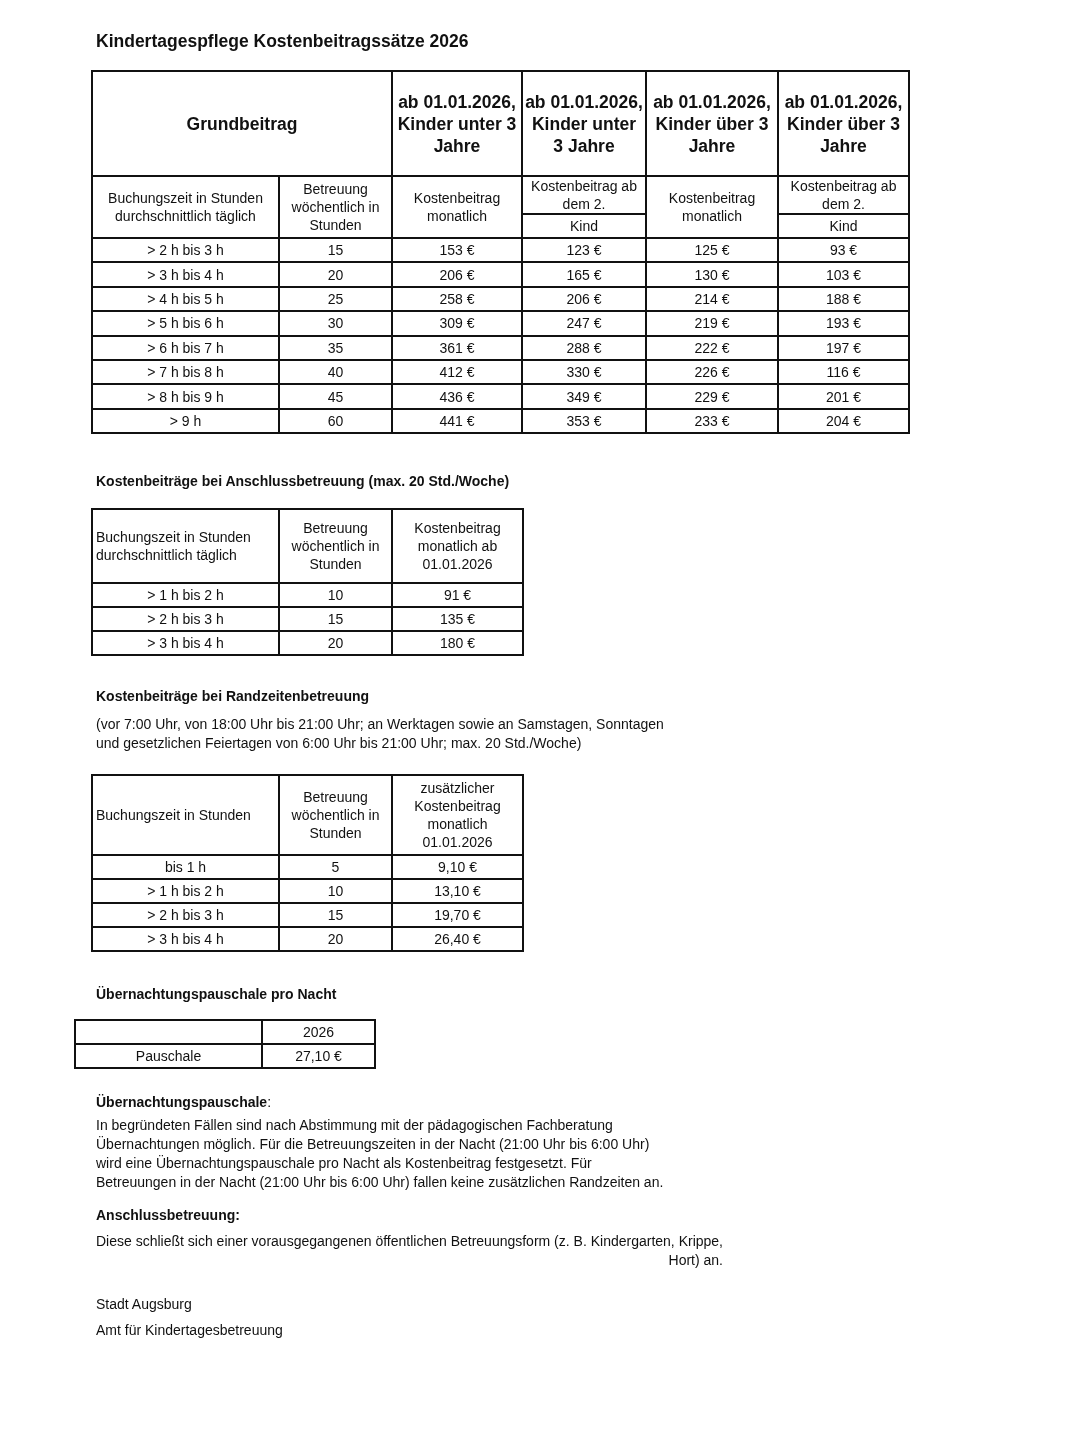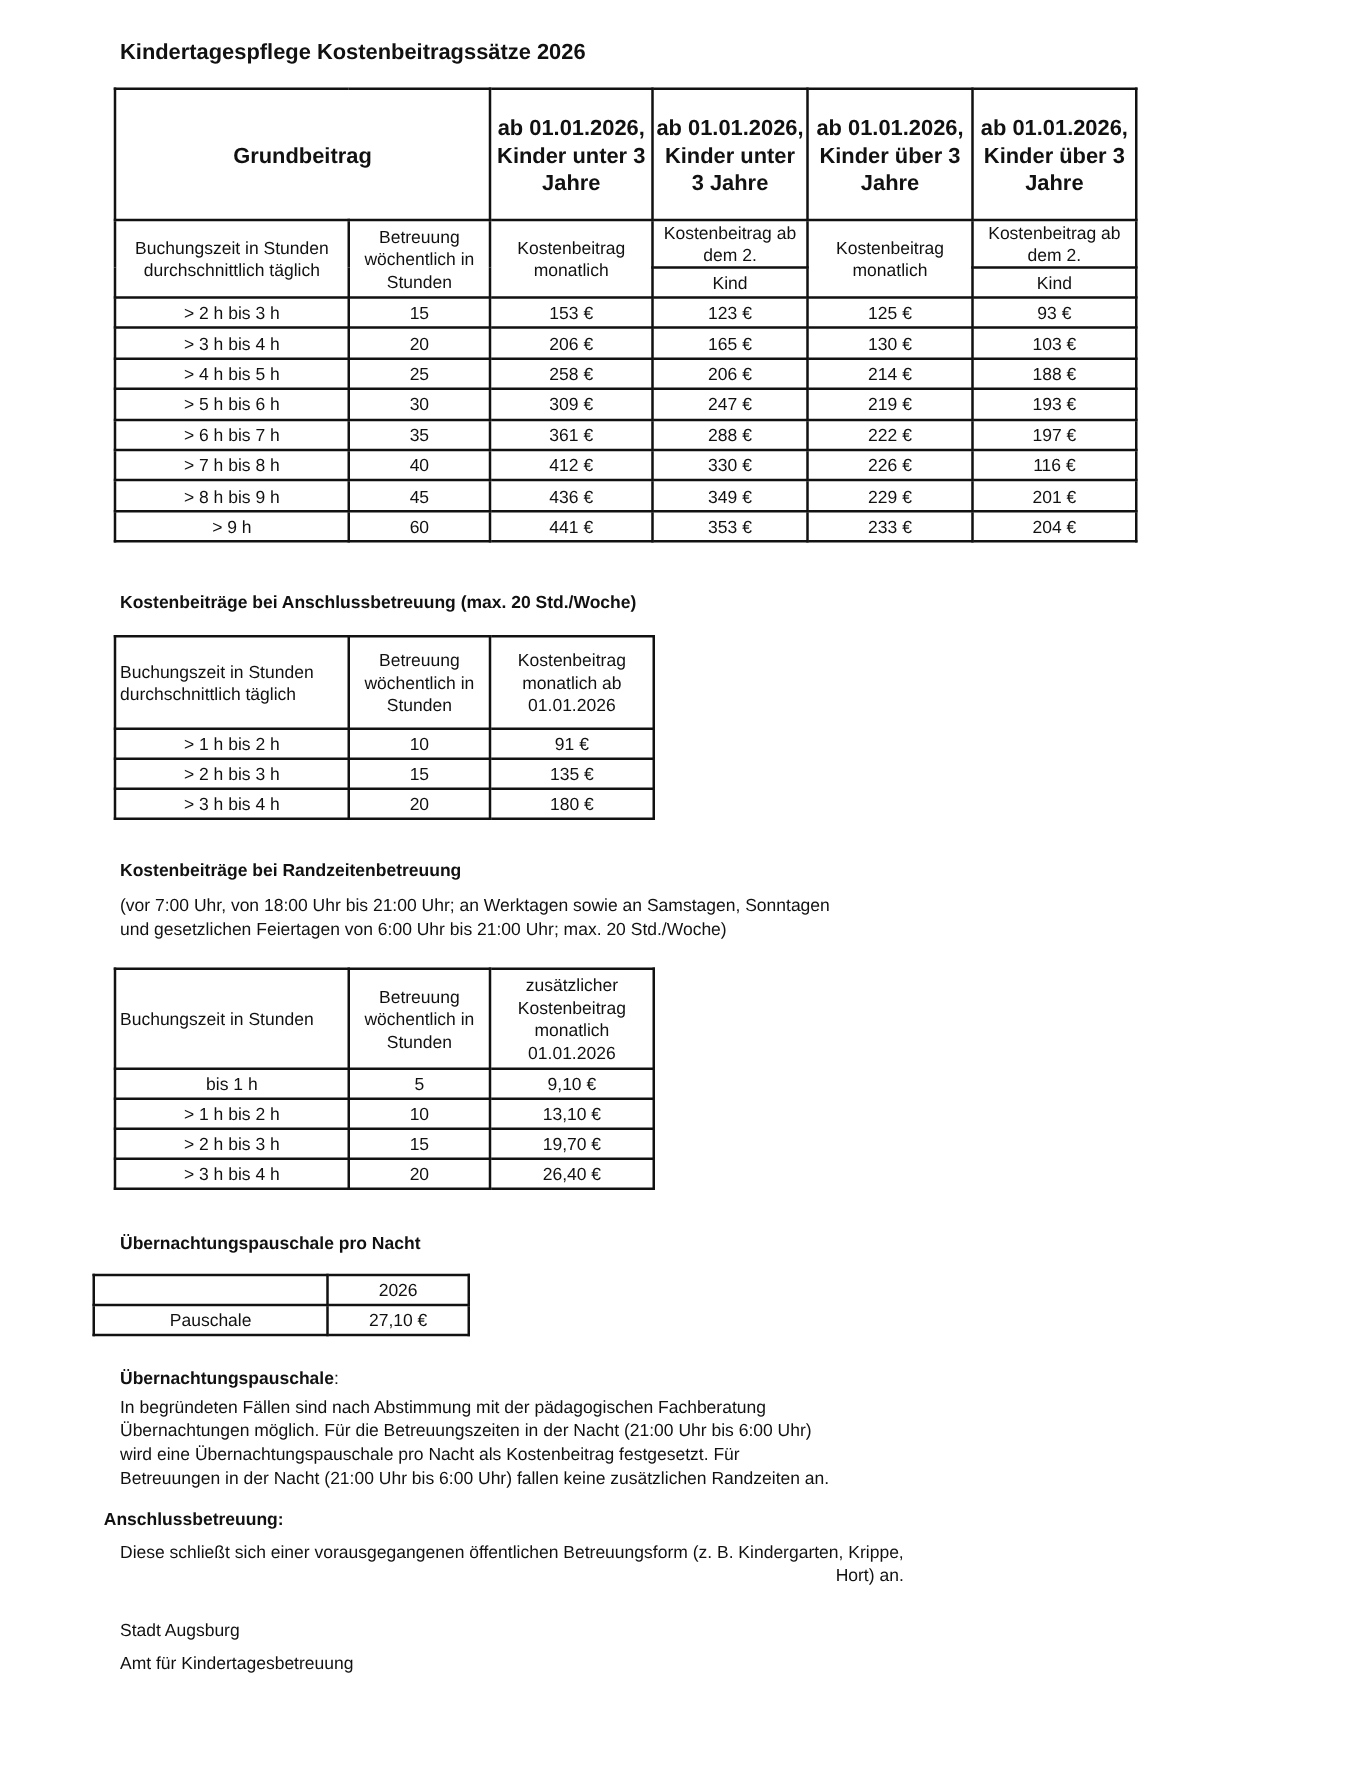--- a/index.html
+++ b/index.html
@@ -218,20 +218,20 @@
 <div class="abs para" style="left:96px; top:1093px;">
   <b>Übernachtungspauschale</b><span>:</span>
 </div>
 <div class="abs para" style="left:96px; top:1116px;">
   <div>In begründeten Fällen sind nach Abstimmung mit der pädagogischen Fachberatung</div>
   <div>Übernachtungen möglich. Für die Betreuungszeiten in der Nacht (21:00 Uhr bis 6:00 Uhr)</div>
   <div>wird eine Übernachtungspauschale pro Nacht als Kostenbeitrag festgesetzt. Für</div>
   <div>Betreuungen in der Nacht (21:00 Uhr bis 6:00 Uhr) fallen keine zusätzlichen Randzeiten an.</div>
 </div>
 
-<div class="abs h2" style="left:83px; top:1207px;">Anschlussbetreuung:</div>
+<div class="abs h2" style="left:96px; top:1207px;">Anschlussbetreuung:</div>
 <div class="abs para" style="left:96px; top:1232px;text-align:right;">
   <div>Diese schließt sich einer vorausgegangenen öffentlichen Betreuungsform (z. B. Kindergarten, Krippe,</div>
   <div>Hort) an.</div>
 </div>
 
 <div class="abs para" style="left:96px; top:1295px;">Stadt Augsburg</div>
 <div class="abs para" style="left:96px; top:1321px;">Amt für Kindertagesbetreuung</div>
 
 </body></html>

